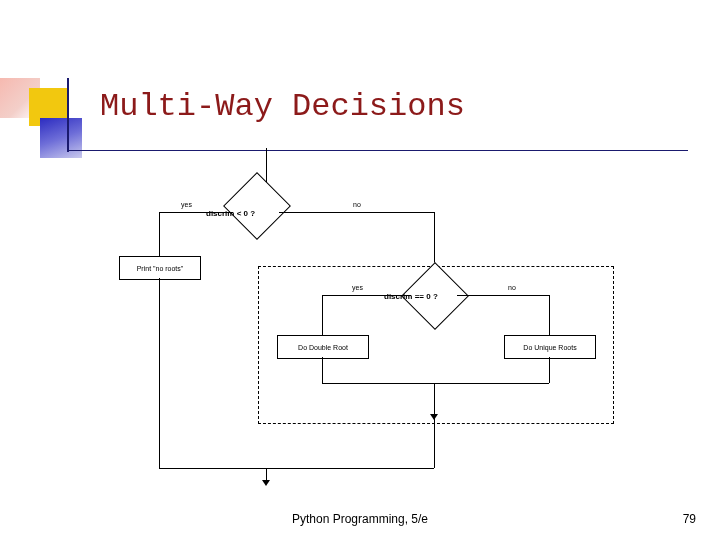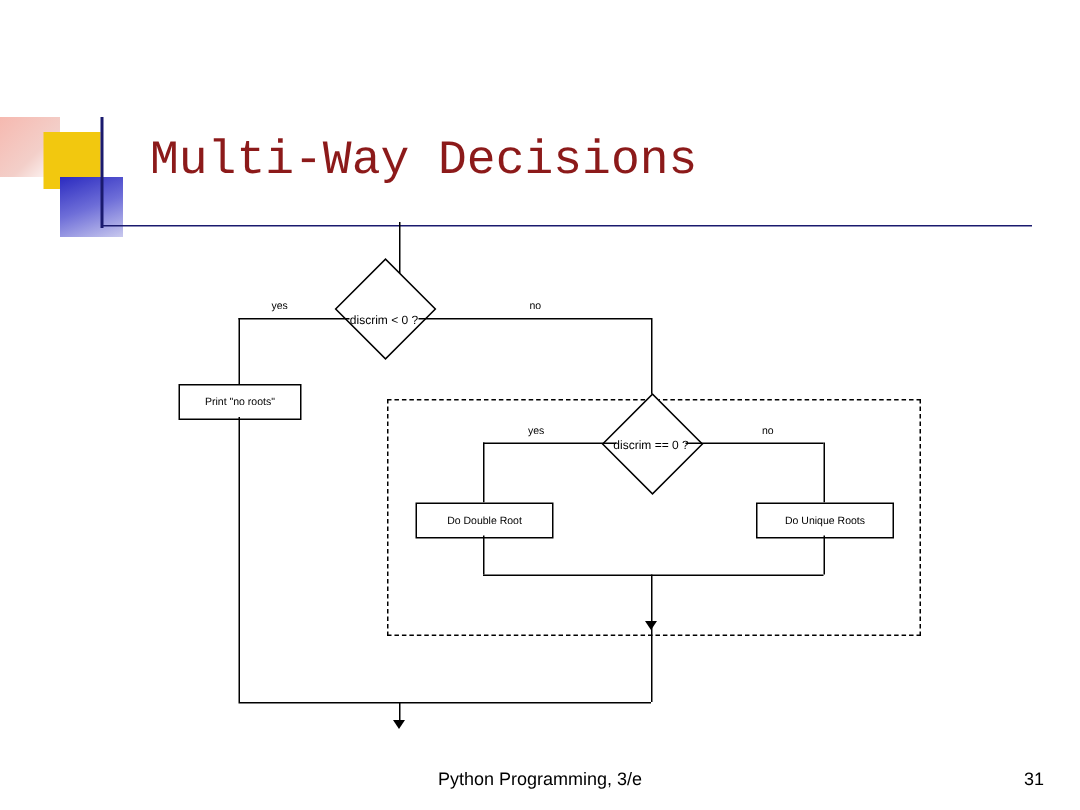--- a/index.html
+++ b/index.html
@@ -83,21 +83,21 @@
     position: absolute;
     border: 1px solid #000000;
     background: #ffffff;
     transform: rotate(45deg);
   }
   .diamond-label {
     position: absolute;
     font-size: 8px;
     color: #000000;
     white-space: nowrap;
-    text-align: center;
+    font-weight: bold;
   }
 
   .box {
     position: absolute;
     border: 1px solid #000000;
     background: #ffffff;
     font-size: 7px;
     color: #000000;
     display: flex;
     align-items: center;
@@ -214,14 +214,14 @@
   <div class="line line-v" style="left:549px; top:357px; height:26px;"></div>
   <div class="line line-h" style="left:322px; top:383px; width:227px;"></div>
   <div class="line line-v" style="left:434px; top:383px; height:39px;"></div>
   <div class="arrow-down" style="left:430px; top:414px;"></div>
 
   <div class="line line-v" style="left:434px; top:422px; height:46px;"></div>
   <div class="line line-h" style="left:266px; top:468px; width:168px;"></div>
 
 </div>
 
-<div class="footer-center">Python Programming, 3/e</div>
-<div class="footer-page">31</div>
+<div class="footer-center">Python Programming, 5/e</div>
+<div class="footer-page">79</div>
 
 </body></html>

